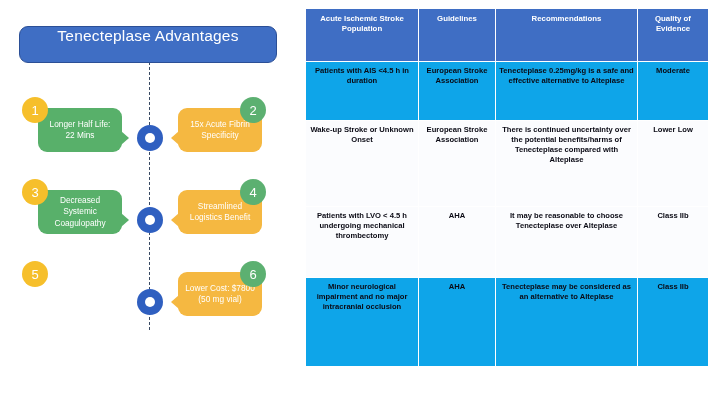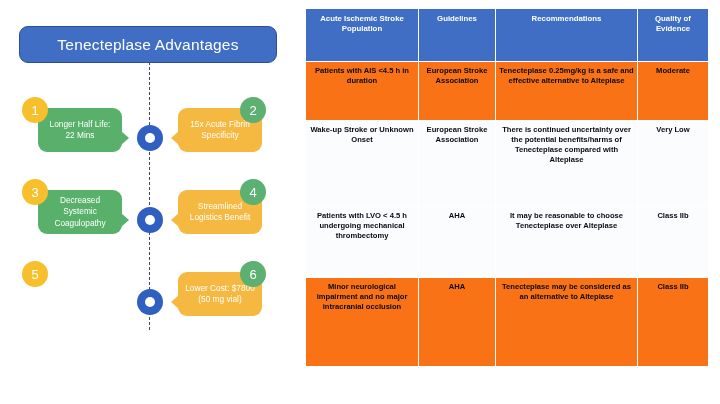--- a/index.html
+++ b/index.html
@@ -42,21 +42,20 @@
     position: absolute;
     left: 19px;
     top: 26px;
     width: 258px;
     height: 37px;
     box-sizing: border-box;
     background: #3f6ec4;
     border: 1.6px solid #2b4f96;
     border-radius: 9px;
     display: flex;
-    align-items: center;
     justify-content: center;
     z-index: 4;
   }
   #title-box .title-text {
     color: #ffffff;
     font-size: 15.5px;
     letter-spacing: 0.2px;
     white-space: nowrap;
   }
 
@@ -191,21 +190,21 @@
   }
   table#guide-table thead th {
     background: #3f6ec4;
     color: #ffffff;
     height: 43px;
     vertical-align: top;
     padding-top: 5px;
     font-size: 7.8px;
   }
   
-  table#guide-table tbody tr.tint td { background: #f97316; }
+  table#guide-table tbody tr.tint td { background: #0ea5e9; }
   table#guide-table tbody tr.plain td { background: #fbfcfe; }
 
   
   col.c1 { width: 113px; }
   col.c2 { width: 77px; }
   col.c3 { width: 142px; }
   col.c4 { width: 71px; }
 
   
   tr.h1 td { height: 50px; }
@@ -270,21 +269,21 @@
       <tr class="tint h1">
         <td>Patients with AIS &lt;4.5 h in duration</td>
         <td>European Stroke Association</td>
         <td>Tenecteplase 0.25mg/kg is a safe and effective alternative to Alteplase</td>
         <td>Moderate</td>
       </tr>
       <tr class="plain h2">
         <td>Wake-up Stroke or Unknown Onset</td>
         <td>European Stroke Association</td>
         <td>There is continued uncertainty over the potential benefits/harms of Tenecteplase compared with Alteplase</td>
-        <td>Very Low</td>
+        <td>Lower Low</td>
       </tr>
       <tr class="plain h4">
         <td>Patients with LVO &lt; 4.5 h undergoing mechanical thrombectomy</td>
         <td>AHA</td>
         <td>It may be reasonable to choose Tenecteplase over Alteplase</td>
         <td>Class IIb</td>
       </tr>
       <tr class="tint h5">
         <td>Minor neurological impairment and no major intracranial occlusion</td>
         <td>AHA</td>

